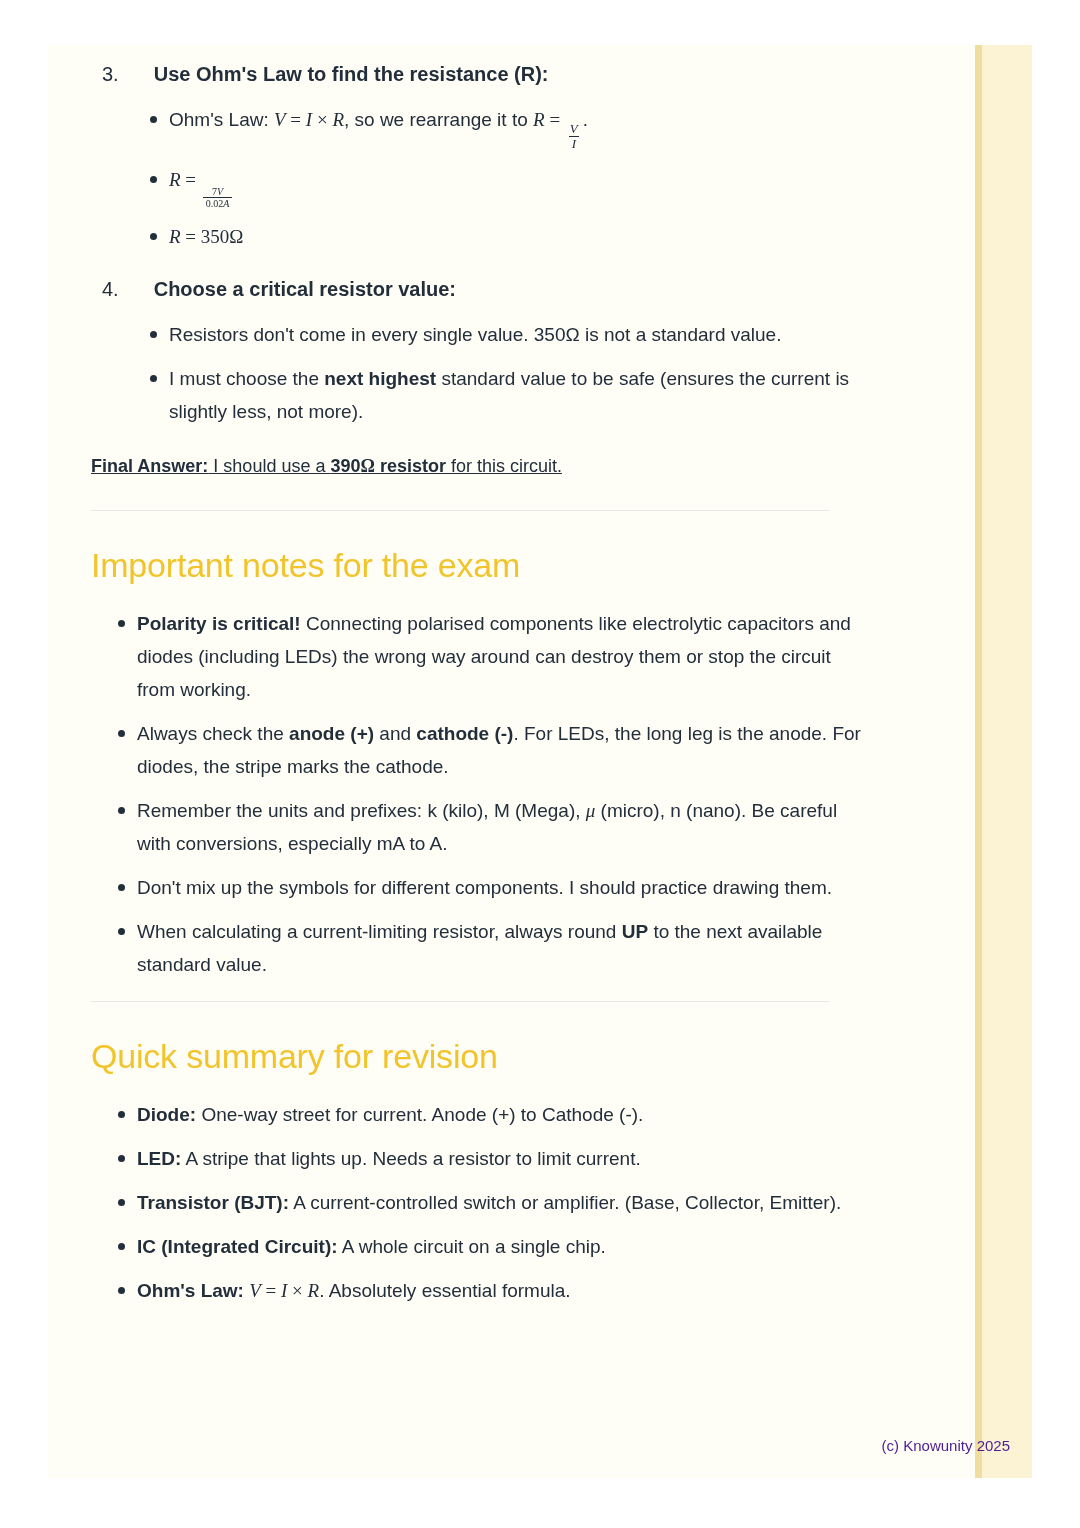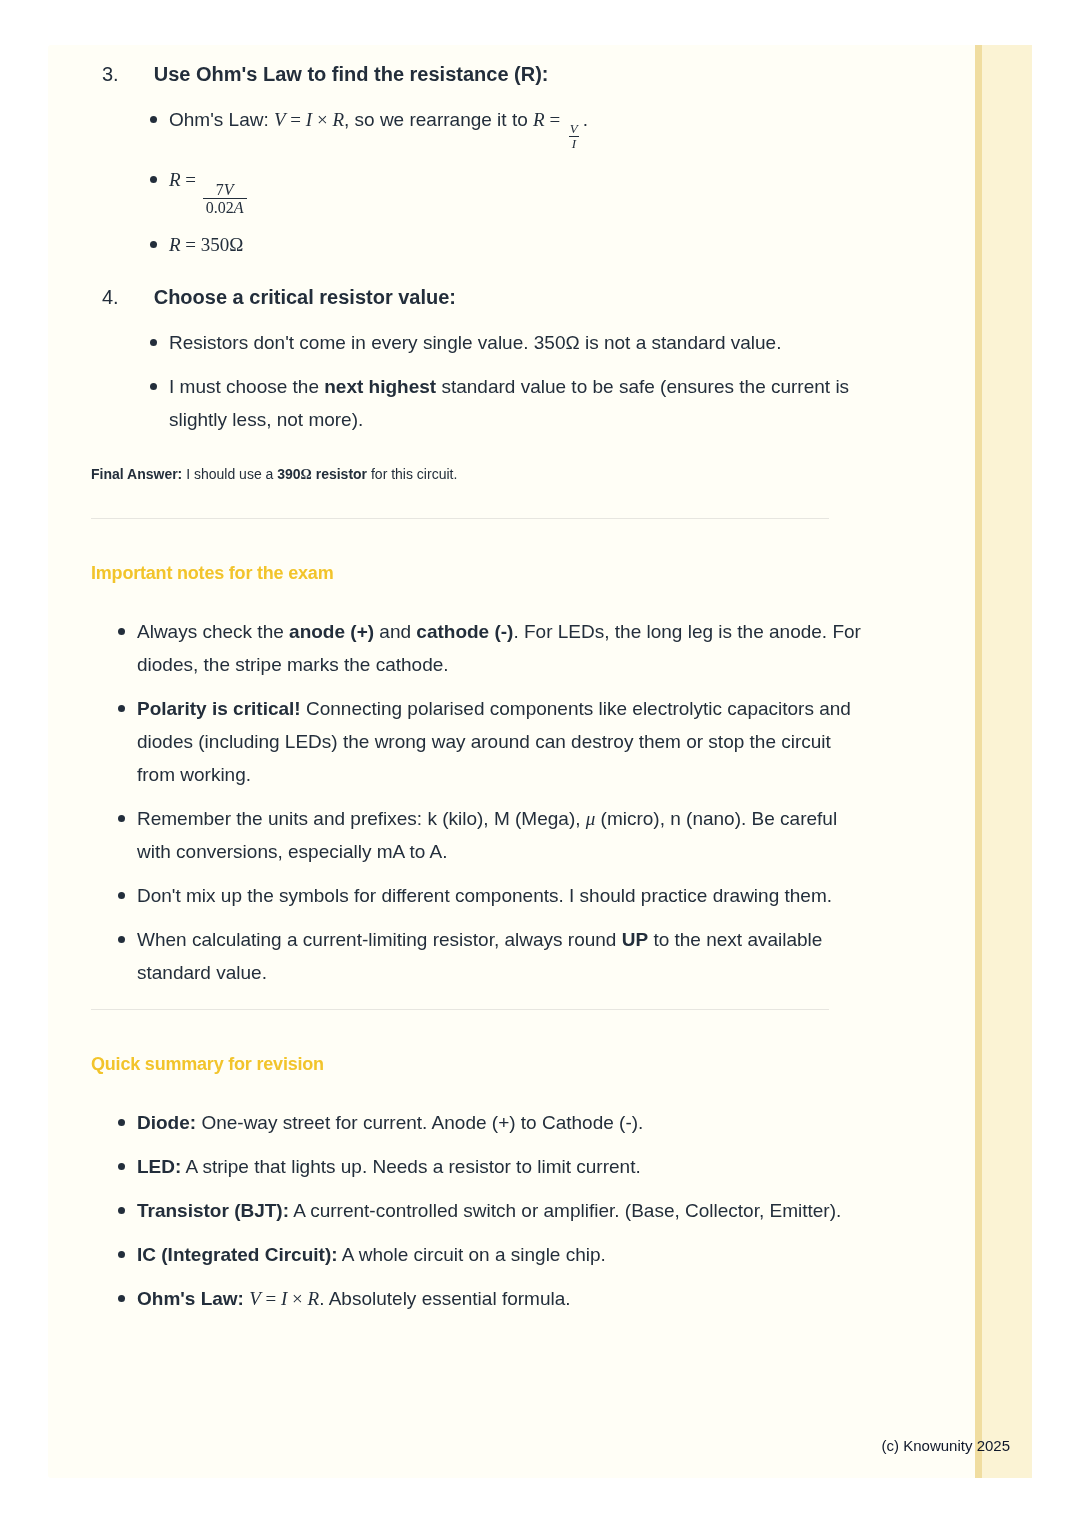--- a/index.html
+++ b/index.html
@@ -2,51 +2,51 @@
 <html><head>
 <meta charset="utf-8">
 <style>
   html,body{margin:0;padding:0;background:#ffffff;}
   .page{position:relative;width:1080px;height:1528px;background:#ffffff;overflow:hidden;
         font-family:"Liberation Sans",sans-serif;color:#232E3B;}
   .sheet{position:absolute;left:48px;top:45px;width:927px;height:1433px;background:#FFFEF6;
          padding:13px 100px 0 43px;box-sizing:border-box;overflow:hidden;border-radius:3px 0 0 3px;}
   .edge-line{position:absolute;left:975px;top:45px;width:7px;height:1433px;background:#F0DDA0;}
   .edge-band{position:absolute;left:982px;top:45px;width:50px;height:1433px;background:#FBF3D4;}
-  .watermark{position:absolute;top:1437px;right:70px;font-size:15px;color:#0f172a;z-index:5;}
+  .watermark{position:absolute;top:1437px;right:70px;font-size:15px;color:#4c1d95;z-index:5;}
 
   .step{margin:0 0 18px 0;}
   .step + .step{margin-top:20px;}
   .step-head{display:flex;gap:9px;padding-left:11px;font-size:20px;line-height:33px;}
   .step-num{flex:0 0 auto;}
   .step-title{font-weight:700;margin-left:26px;}
 
   ul{list-style:none;margin:12px;padding:0;}
   .li{position:relative;font-size:19px;line-height:33px;margin:0 0 11px 0;}
   .sub-bullets .li{padding-left:66px;}
   .sub-bullets .dot{left:47px;}
   .top-bullets .li{padding-left:34px;}
   .top-bullets .dot{left:15px;}
   .dot{position:absolute;top:13px;width:7px;height:7px;border-radius:50%;background:#232E3B;}
 
-  .final{font-size:14px;line-height:33px;margin:22px 0 0 0;}
+  .final{font-size:18px;line-height:33px;margin:22px 0 0 0;text-decoration:underline;}
 
   hr{border:none;border-top:1px solid #E7E6E0;margin:27px 46px 37px 0;}
   hr.second{margin-top:20px;}
 
-  h2{font-size:18px;line-height:34px;font-weight:700;color:#F2C42B;margin:0 0 25px 0;
+  h2{font-size:34px;line-height:34px;font-weight:400;color:#F2C42B;margin:0 0 25px 0;
      letter-spacing:-0.2px;}
 
   
   .b{font-weight:700;}
   .mi{font-family:"Liberation Serif",serif;font-style:italic;}
   .mr{font-family:"Liberation Serif",serif;}
   .mrb{font-family:"Liberation Serif",serif;font-weight:700;}
   .frac{display:inline-flex;flex-direction:column;align-items:center;
-        font-family:"Liberation Serif",serif;font-size:16px;line-height:1.1;
+        font-family:"Liberation Serif",serif;font-size:10px;line-height:1.1;
         vertical-align:-9px;margin:0 2px;}
   .frac .fn{display:block;padding:0 3px;}
   .frac .fd{display:block;border-top:1px solid #232E3B;padding:0 3px;}
   .small-frac{font-size:13px;vertical-align:-7px;}
 </style>
 </head>
 <body>
 
 <div class="page">
   <div class="sheet">
@@ -103,26 +103,26 @@
       <p class="final"><span class="b">Final Answer:</span><span> I should use a </span><span class="b">390</span><span class="mrb">Ω</span><span class="b"> resistor</span><span> for this circuit.</span></p>
     </section>
 
     <hr>
 
     <section>
       <h2>Important notes for the exam</h2>
       <ul class="top-bullets">
   <li class="li">
     <span class="dot"></span>
-    <span class="li-text"><span>Always check the </span><span class="b">anode (+)</span><span> and </span><span class="b">cathode (-)</span><span>. For LEDs, the long leg is the anode. For diodes, the stripe marks the cathode.</span></span>
+    <span class="li-text"><span class="b">Polarity is critical!</span><span> Connecting polarised components like electrolytic capacitors and diodes (including LEDs) the wrong way around can destroy them or stop the circuit from working.</span></span>
   </li>
 
   <li class="li">
     <span class="dot"></span>
-    <span class="li-text"><span class="b">Polarity is critical!</span><span> Connecting polarised components like electrolytic capacitors and diodes (including LEDs) the wrong way around can destroy them or stop the circuit from working.</span></span>
+    <span class="li-text"><span>Always check the </span><span class="b">anode (+)</span><span> and </span><span class="b">cathode (-)</span><span>. For LEDs, the long leg is the anode. For diodes, the stripe marks the cathode.</span></span>
   </li>
 
   <li class="li">
     <span class="dot"></span>
     <span class="li-text"><span>Remember the units and prefixes: k (kilo), M (Mega), </span><span class="mi">μ</span><span> (micro), n (nano). Be careful with conversions, especially mA to A.</span></span>
   </li>
 
   <li class="li">
     <span class="dot"></span>
     <span class="li-text"><span>Don't mix up the symbols for different components. I should practice drawing them.</span></span>

